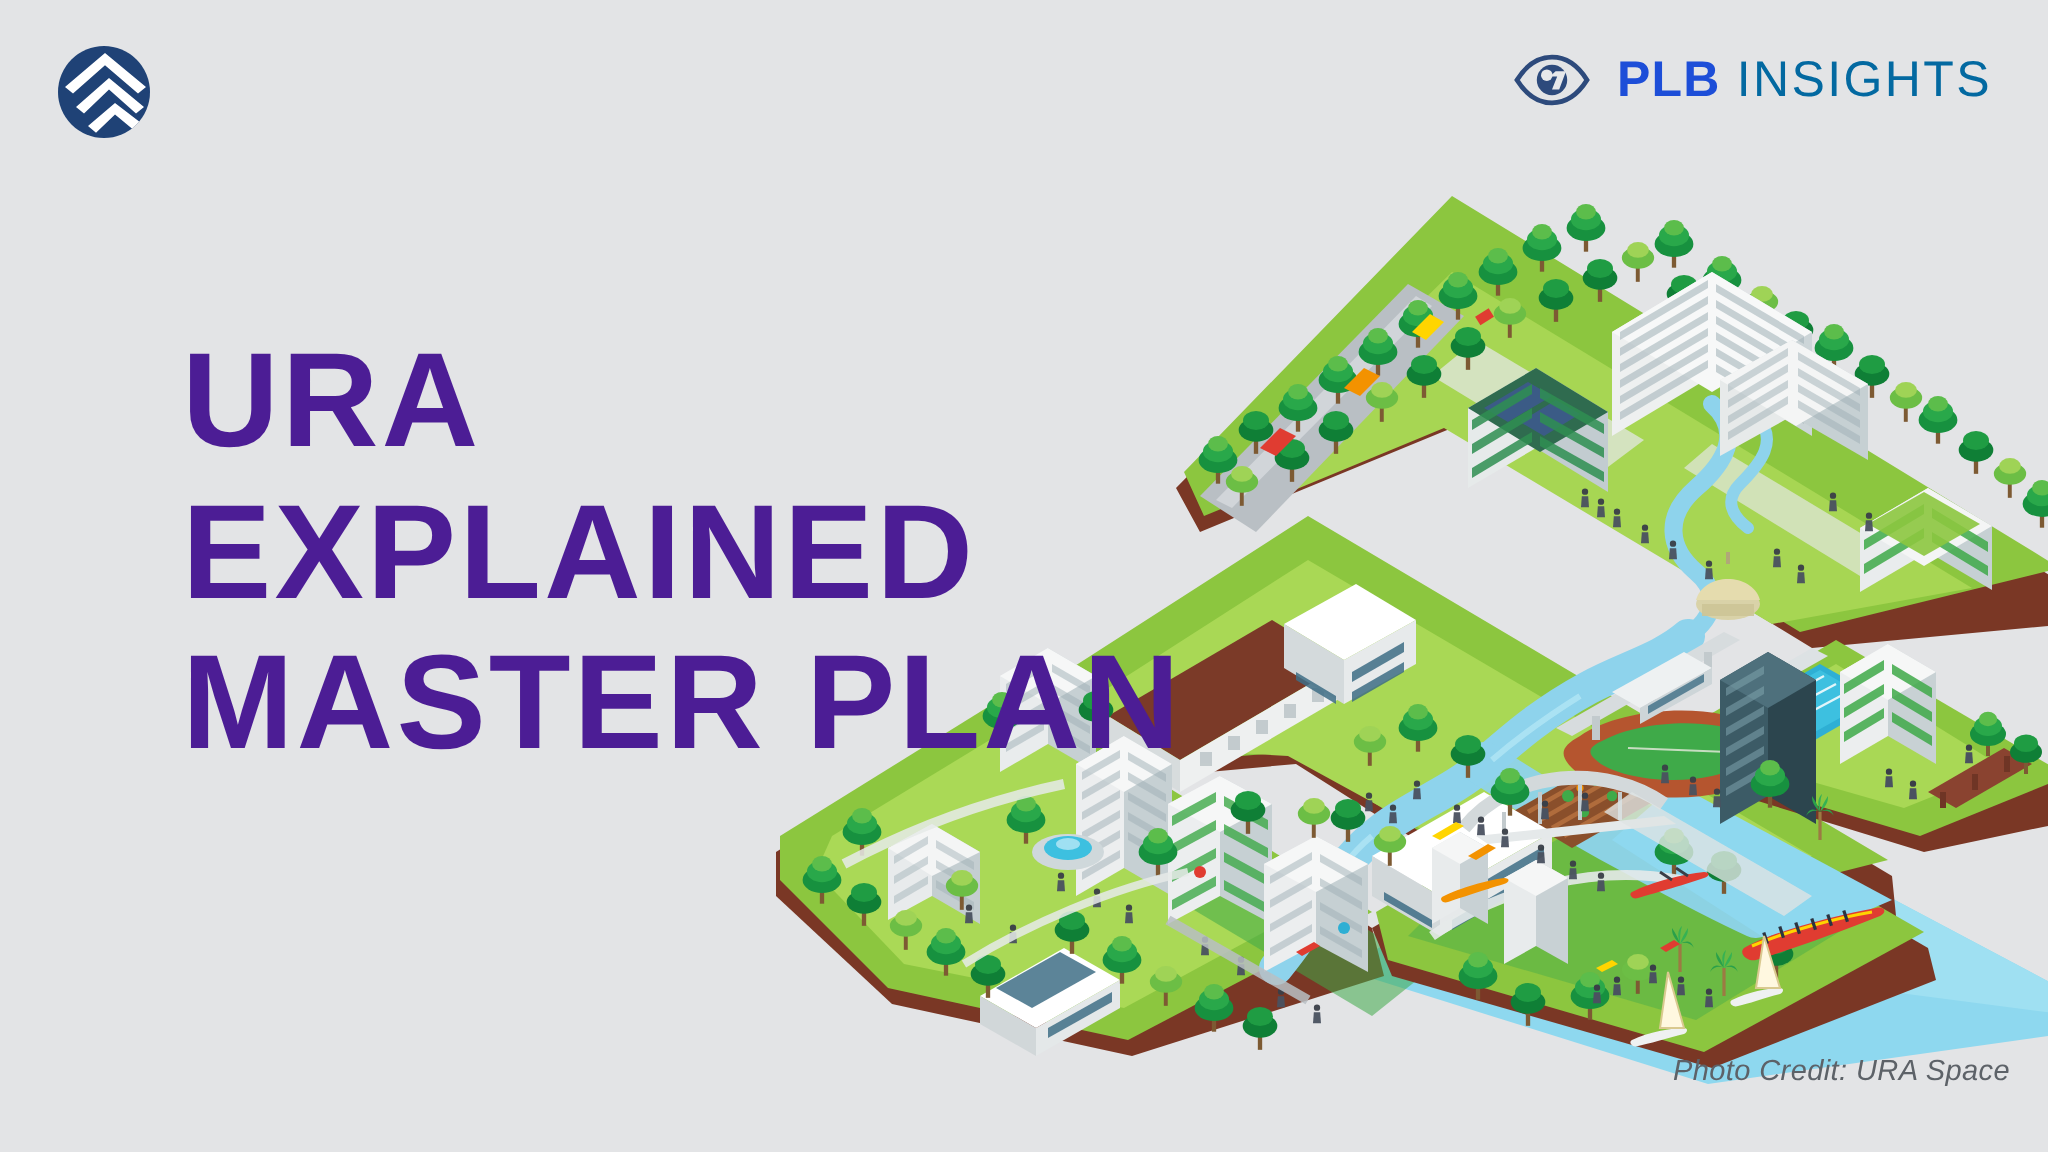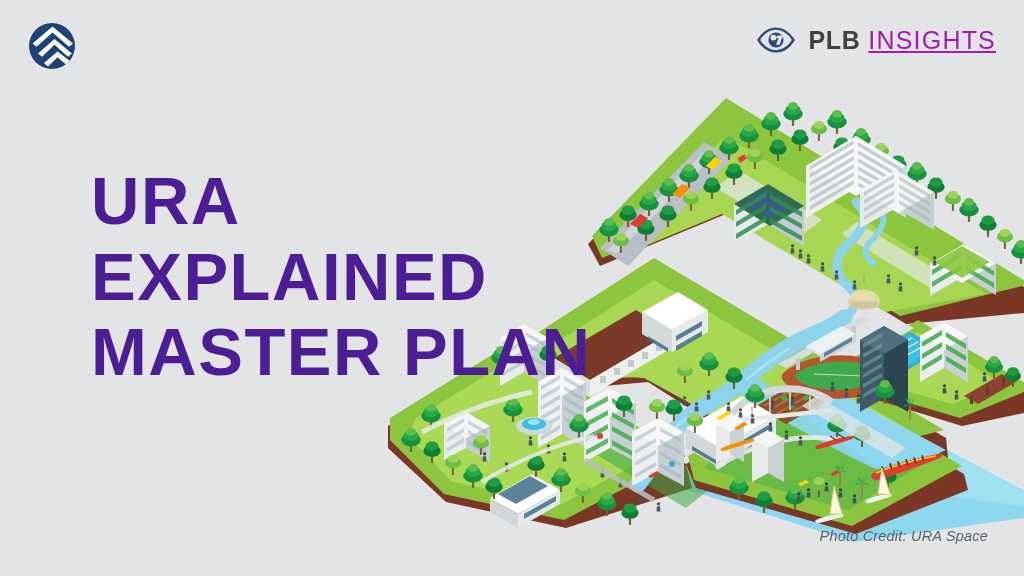--- a/index.html
+++ b/index.html
@@ -27,39 +27,39 @@
   #plb-lockup {
     position:absolute; right:28px; top:26px;
     display:flex; align-items:center; gap:13px;
   }
   #plb-eye { width:40px; height:28px; flex:0 0 auto; }
   #plb-wordmark {
     font-size:25px; letter-spacing:0.6px;
     white-space:nowrap; line-height:1;
     display:flex; align-items:baseline; gap:8px;
   }
-  #plb-wordmark .pw-bold { font-weight:bold; color:#404040; }
-  #plb-wordmark .pw-light { font-weight:400; color:#a21caf; letter-spacing:1.2px;text-decoration:underline; }
+  #plb-wordmark .pw-bold { font-weight:bold; color:#1d4ed8; }
+  #plb-wordmark .pw-light { font-weight:400; color:#0369a1; letter-spacing:1.2px; }
 
   
   #headline {
     position:absolute; left:58px; top:163px;
     color:#4c1d95;
     font-size:67px;
     font-weight:bold;
     line-height:1.13;
     letter-spacing:1.5px;
     z-index:4;
     margin-left:33px;
   }
   #headline .hl-line { display:block; white-space:nowrap; }
 
   
   #photo-credit {
-    position:absolute; right:36px; bottom:32px;
+    position:absolute; right:19px; bottom:32px;
     font-size:14.5px; font-style:italic;
     color:#5d6268; letter-spacing:0.2px;
     z-index:4;
   }
 
   
   #city-illustration {
     position:absolute; left:386px; top:96px;
     width:652px; height:446px;
     z-index:2;

